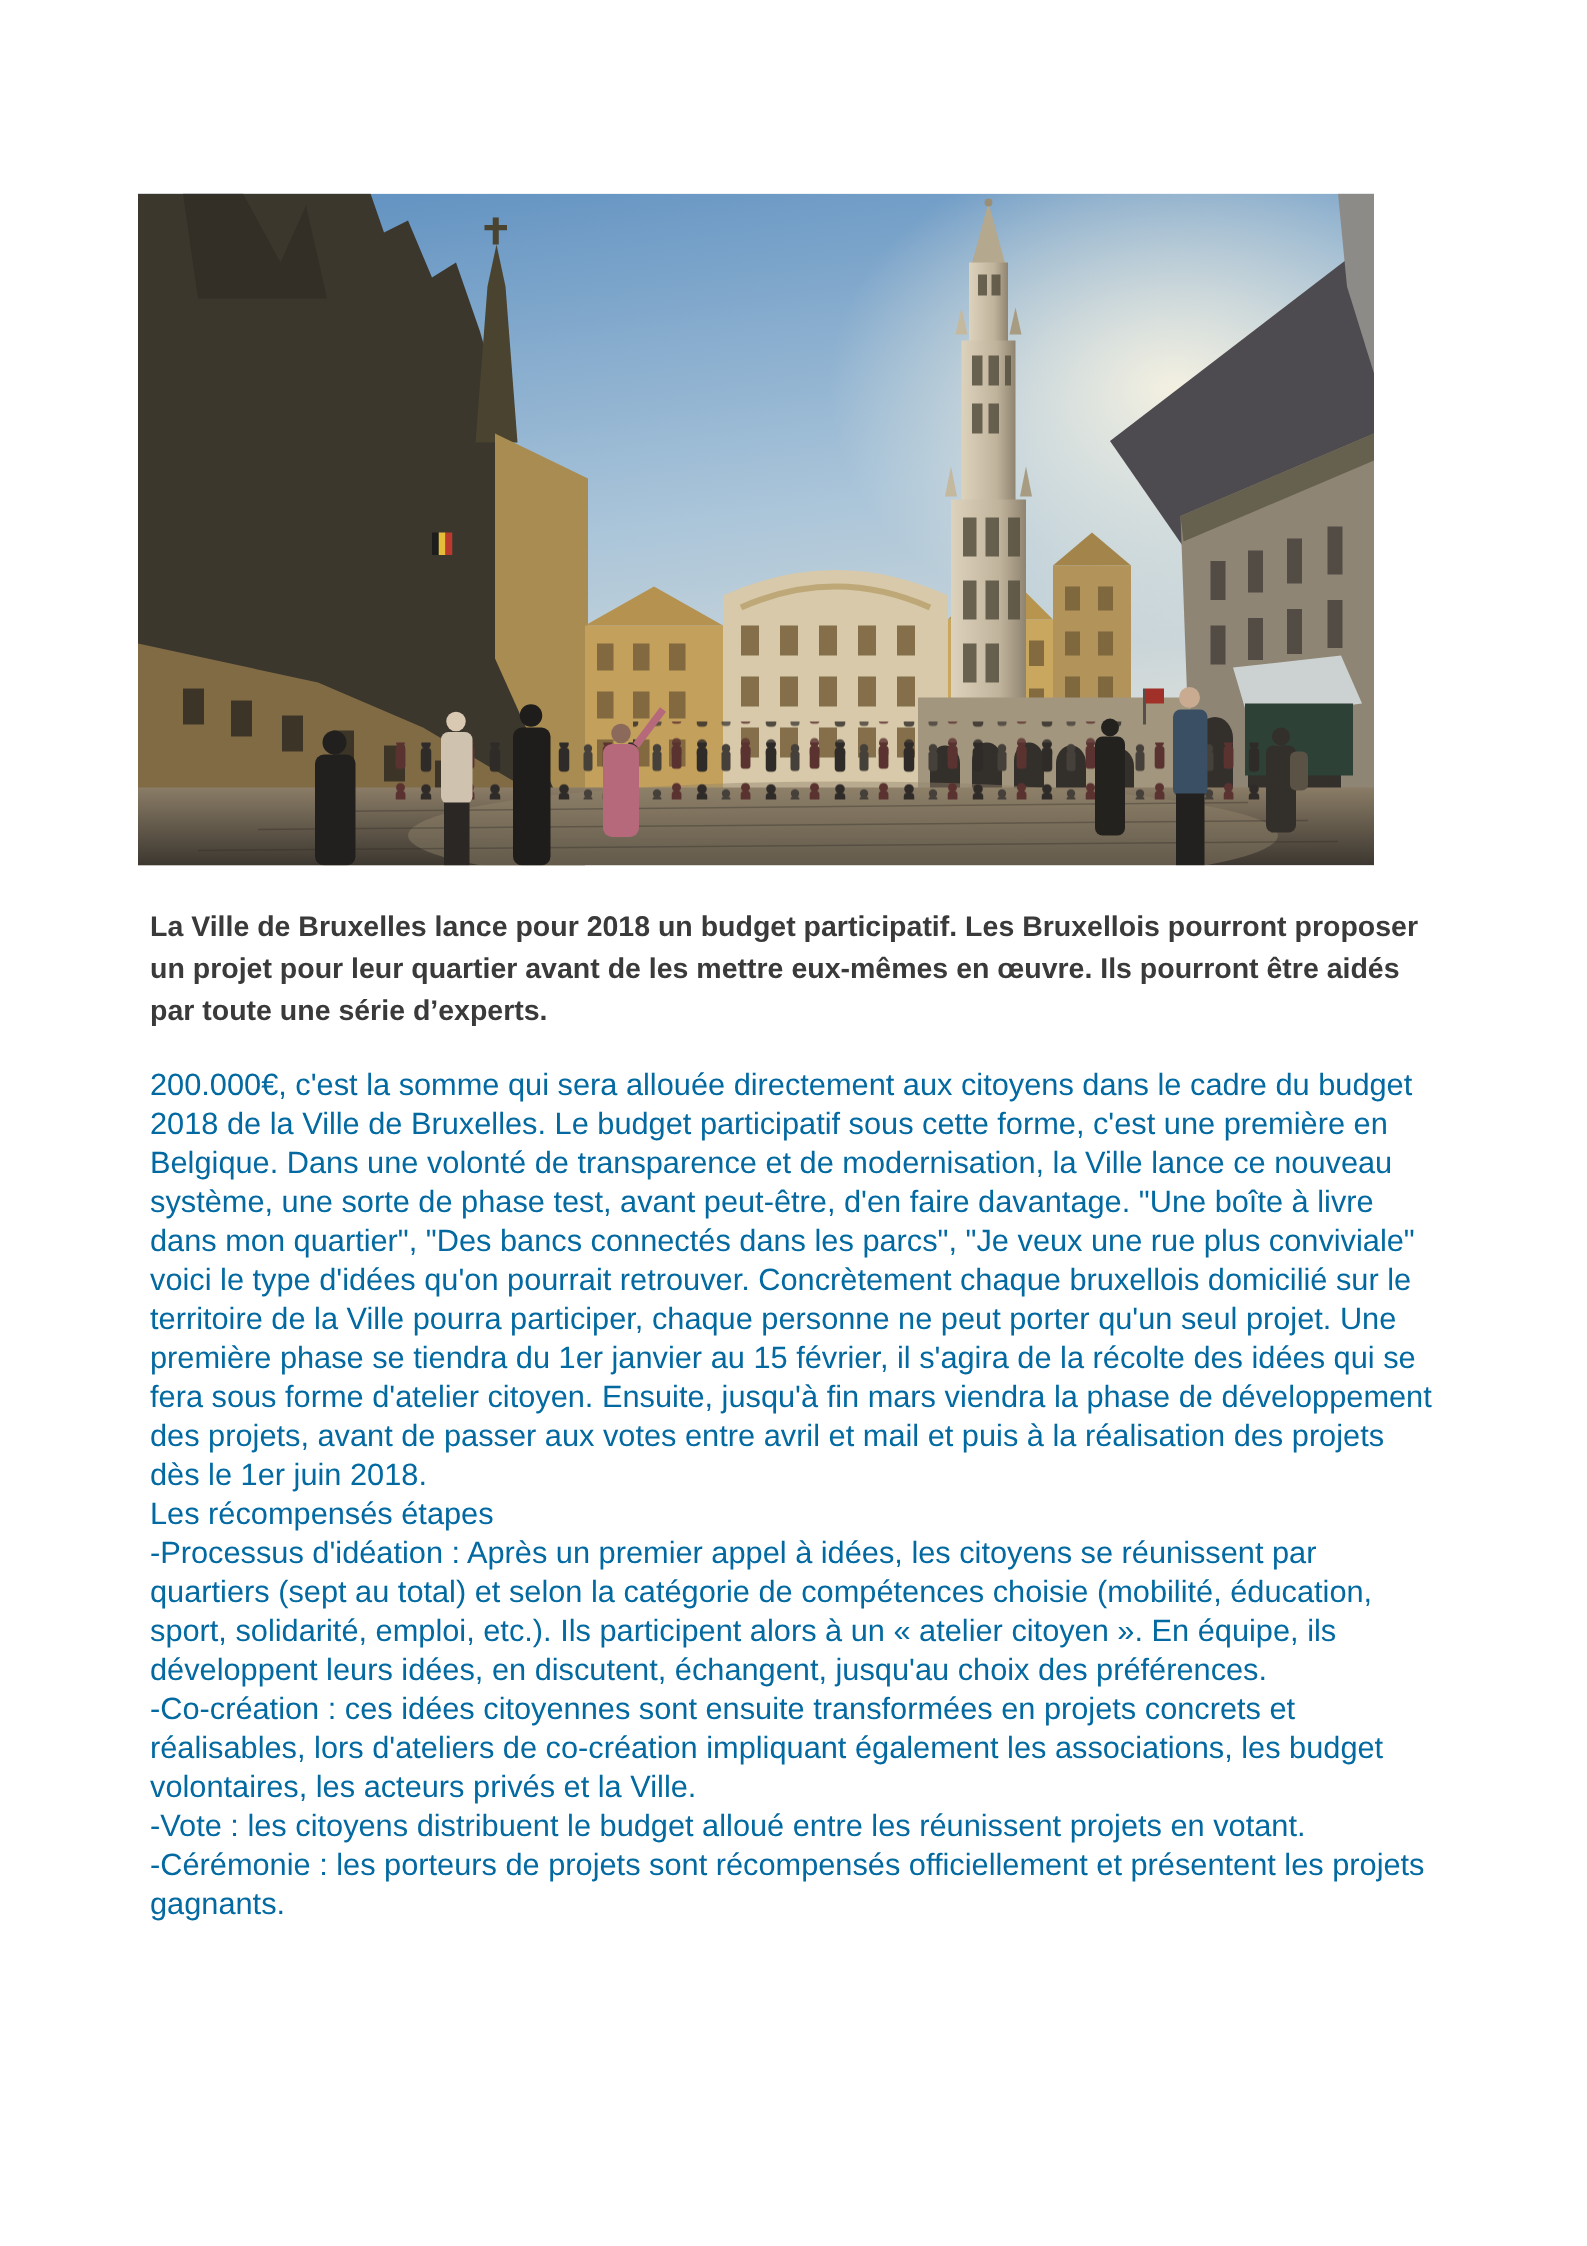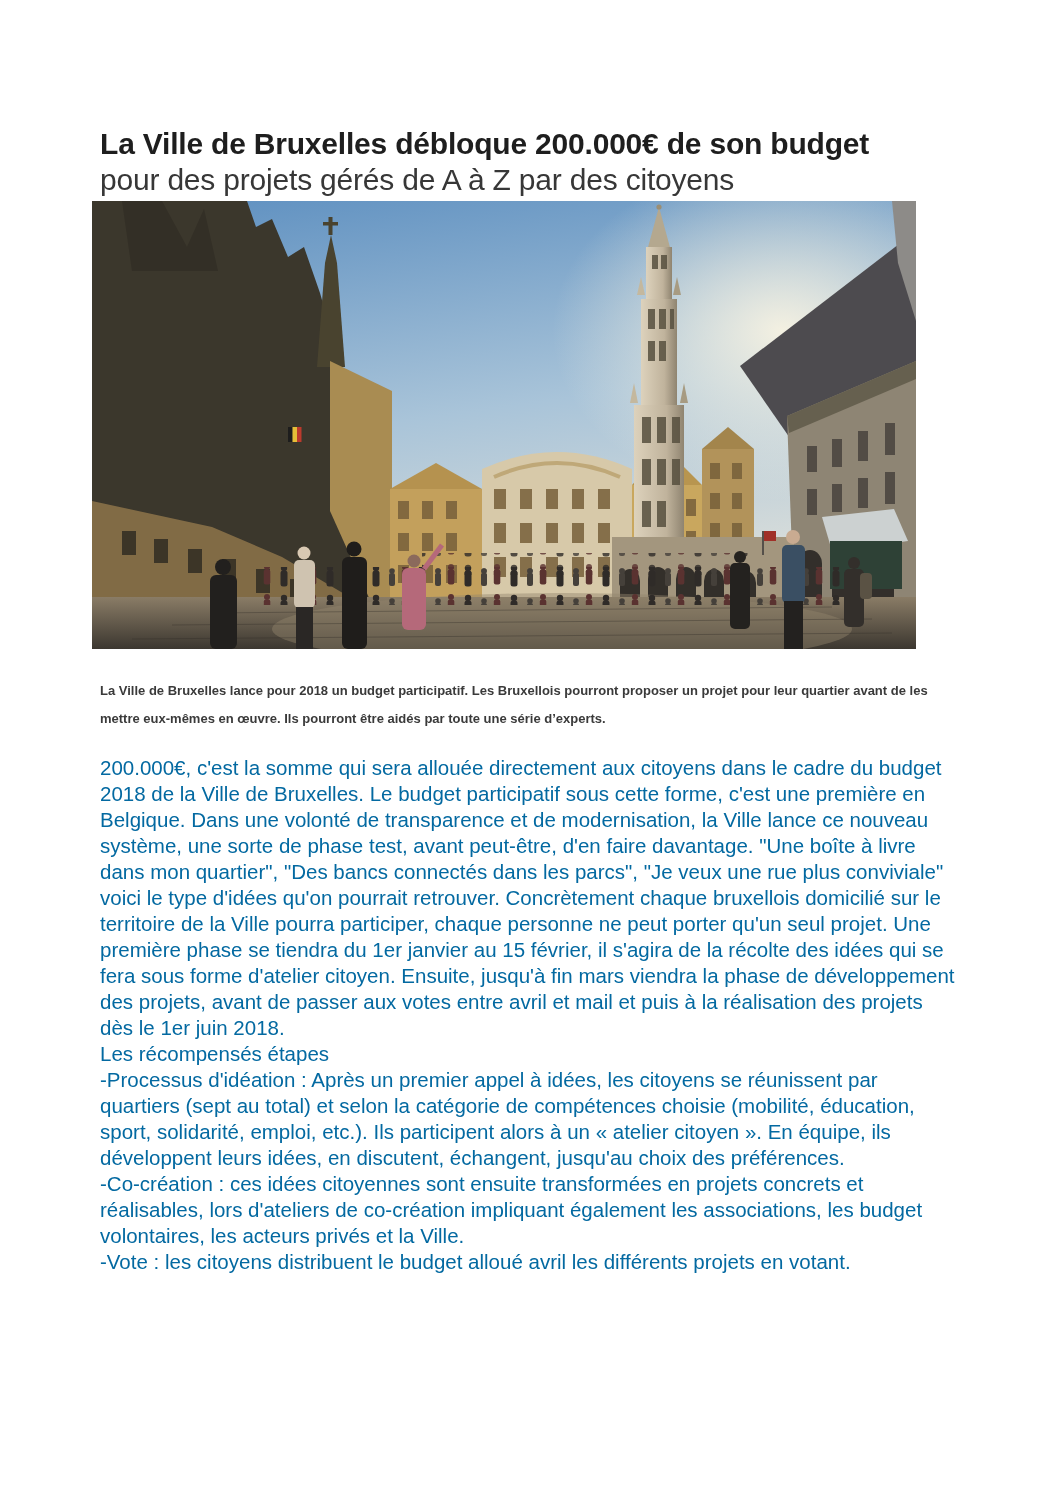--- a/index.html
+++ b/index.html
@@ -28,40 +28,39 @@
   figure.hero {
     margin: 3px 0 0 -8px;
     padding: 0;
     width: 824px; height: 448px;
     overflow: hidden;
   }
   figure.hero svg { display: block; }
   p.lead {
     margin: 28px 0 0 0;
     width: 860px;
-    font-size: 13px;
+    font-size: 19px;
     line-height: 28px;
     font-weight: 700;
     color: #3a3a3a;
   }
   .bodycol { margin-top: 22px; width: 860px; }
   .bodytext, .steps-heading, .step {
     margin: 0;
     font-size: 20.5px;
     line-height: 26px;
     font-weight: 400;
     color: #0369a1;
   }
 </style>
 </head>
 <body>
 
 <main class="page">
 
-  <h1 class="headline"><span class="headline-bold">La Ville de Bruxelles débloque 200.000€ de son budget</span><br><span class="headline-reg">pour des projets gérés de A à Z par des citoyens</span></h1>
 
   <figure class="hero">
     <svg width="824" height="448" viewBox="0 0 824 448" xmlns="http://www.w3.org/2000/svg">
       <defs>
         <linearGradient id="skyGrad" x1="0" y1="0" x2="0.25" y2="1">
           <stop offset="0" stop-color="#5d8fc0"></stop>
           <stop offset="0.55" stop-color="#a9c4d9"></stop>
           <stop offset="1" stop-color="#e0e1da"></stop>
         </linearGradient>
         <radialGradient id="sunGlow" cx="0.5" cy="0.5" r="0.5">
@@ -267,16 +266,17 @@
     </svg>
   </figure>
 
   <p class="lead">La Ville de Bruxelles lance pour 2018 un budget participatif. Les Bruxellois pourront proposer un projet pour leur quartier avant de les mettre eux-mêmes en œuvre. Ils pourront être aidés par toute une série d’experts.</p>
 
   <div class="bodycol">
     <p class="bodytext">200.000€, c'est la somme qui sera allouée directement aux citoyens dans le cadre du budget 2018 de la Ville de Bruxelles. Le budget participatif sous cette forme, c'est une première en Belgique. Dans une volonté de transparence et de modernisation, la Ville lance ce nouveau système, une sorte de phase test, avant peut-être, d'en faire davantage. "Une boîte à livre dans mon quartier", "Des bancs connectés dans les parcs", "Je veux une rue plus conviviale" voici le type d'idées qu'on pourrait retrouver. Concrètement chaque bruxellois domicilié sur le territoire de la Ville pourra participer, chaque personne ne peut porter qu'un seul projet. Une première phase se tiendra du 1er janvier au 15 février, il s'agira de la récolte des idées qui se fera sous forme d'atelier citoyen. Ensuite, jusqu'à fin mars viendra la phase de développement des projets, avant de passer aux votes entre avril et mail et puis à la réalisation des projets dès le 1er juin 2018.</p>
     <div class="steps-heading">Les récompensés étapes</div>
     <div class="step">-Processus d'idéation : Après un premier appel à idées, les citoyens se réunissent par quartiers (sept au total) et selon la catégorie de compétences choisie (mobilité, éducation, sport, solidarité, emploi, etc.). Ils participent alors à un « atelier citoyen ». En équipe, ils développent leurs idées, en discutent, échangent, jusqu'au choix des préférences.</div>
     <div class="step">-Co-création : ces idées citoyennes sont ensuite transformées en projets concrets et réalisables, lors d'ateliers de co-création impliquant également les associations, les budget volontaires, les acteurs privés et la Ville.</div>
-    <div class="step">-Vote : les citoyens distribuent le budget alloué avril les différents projets en votant.</div>
+    <div class="step">-Vote : les citoyens distribuent le budget alloué entre les réunissent projets en votant.</div>
+    <div class="step">-Cérémonie : les porteurs de projets sont récompensés officiellement et présentent les projets gagnants.</div>
   </div>
 
 </main>
 
 </body></html>

